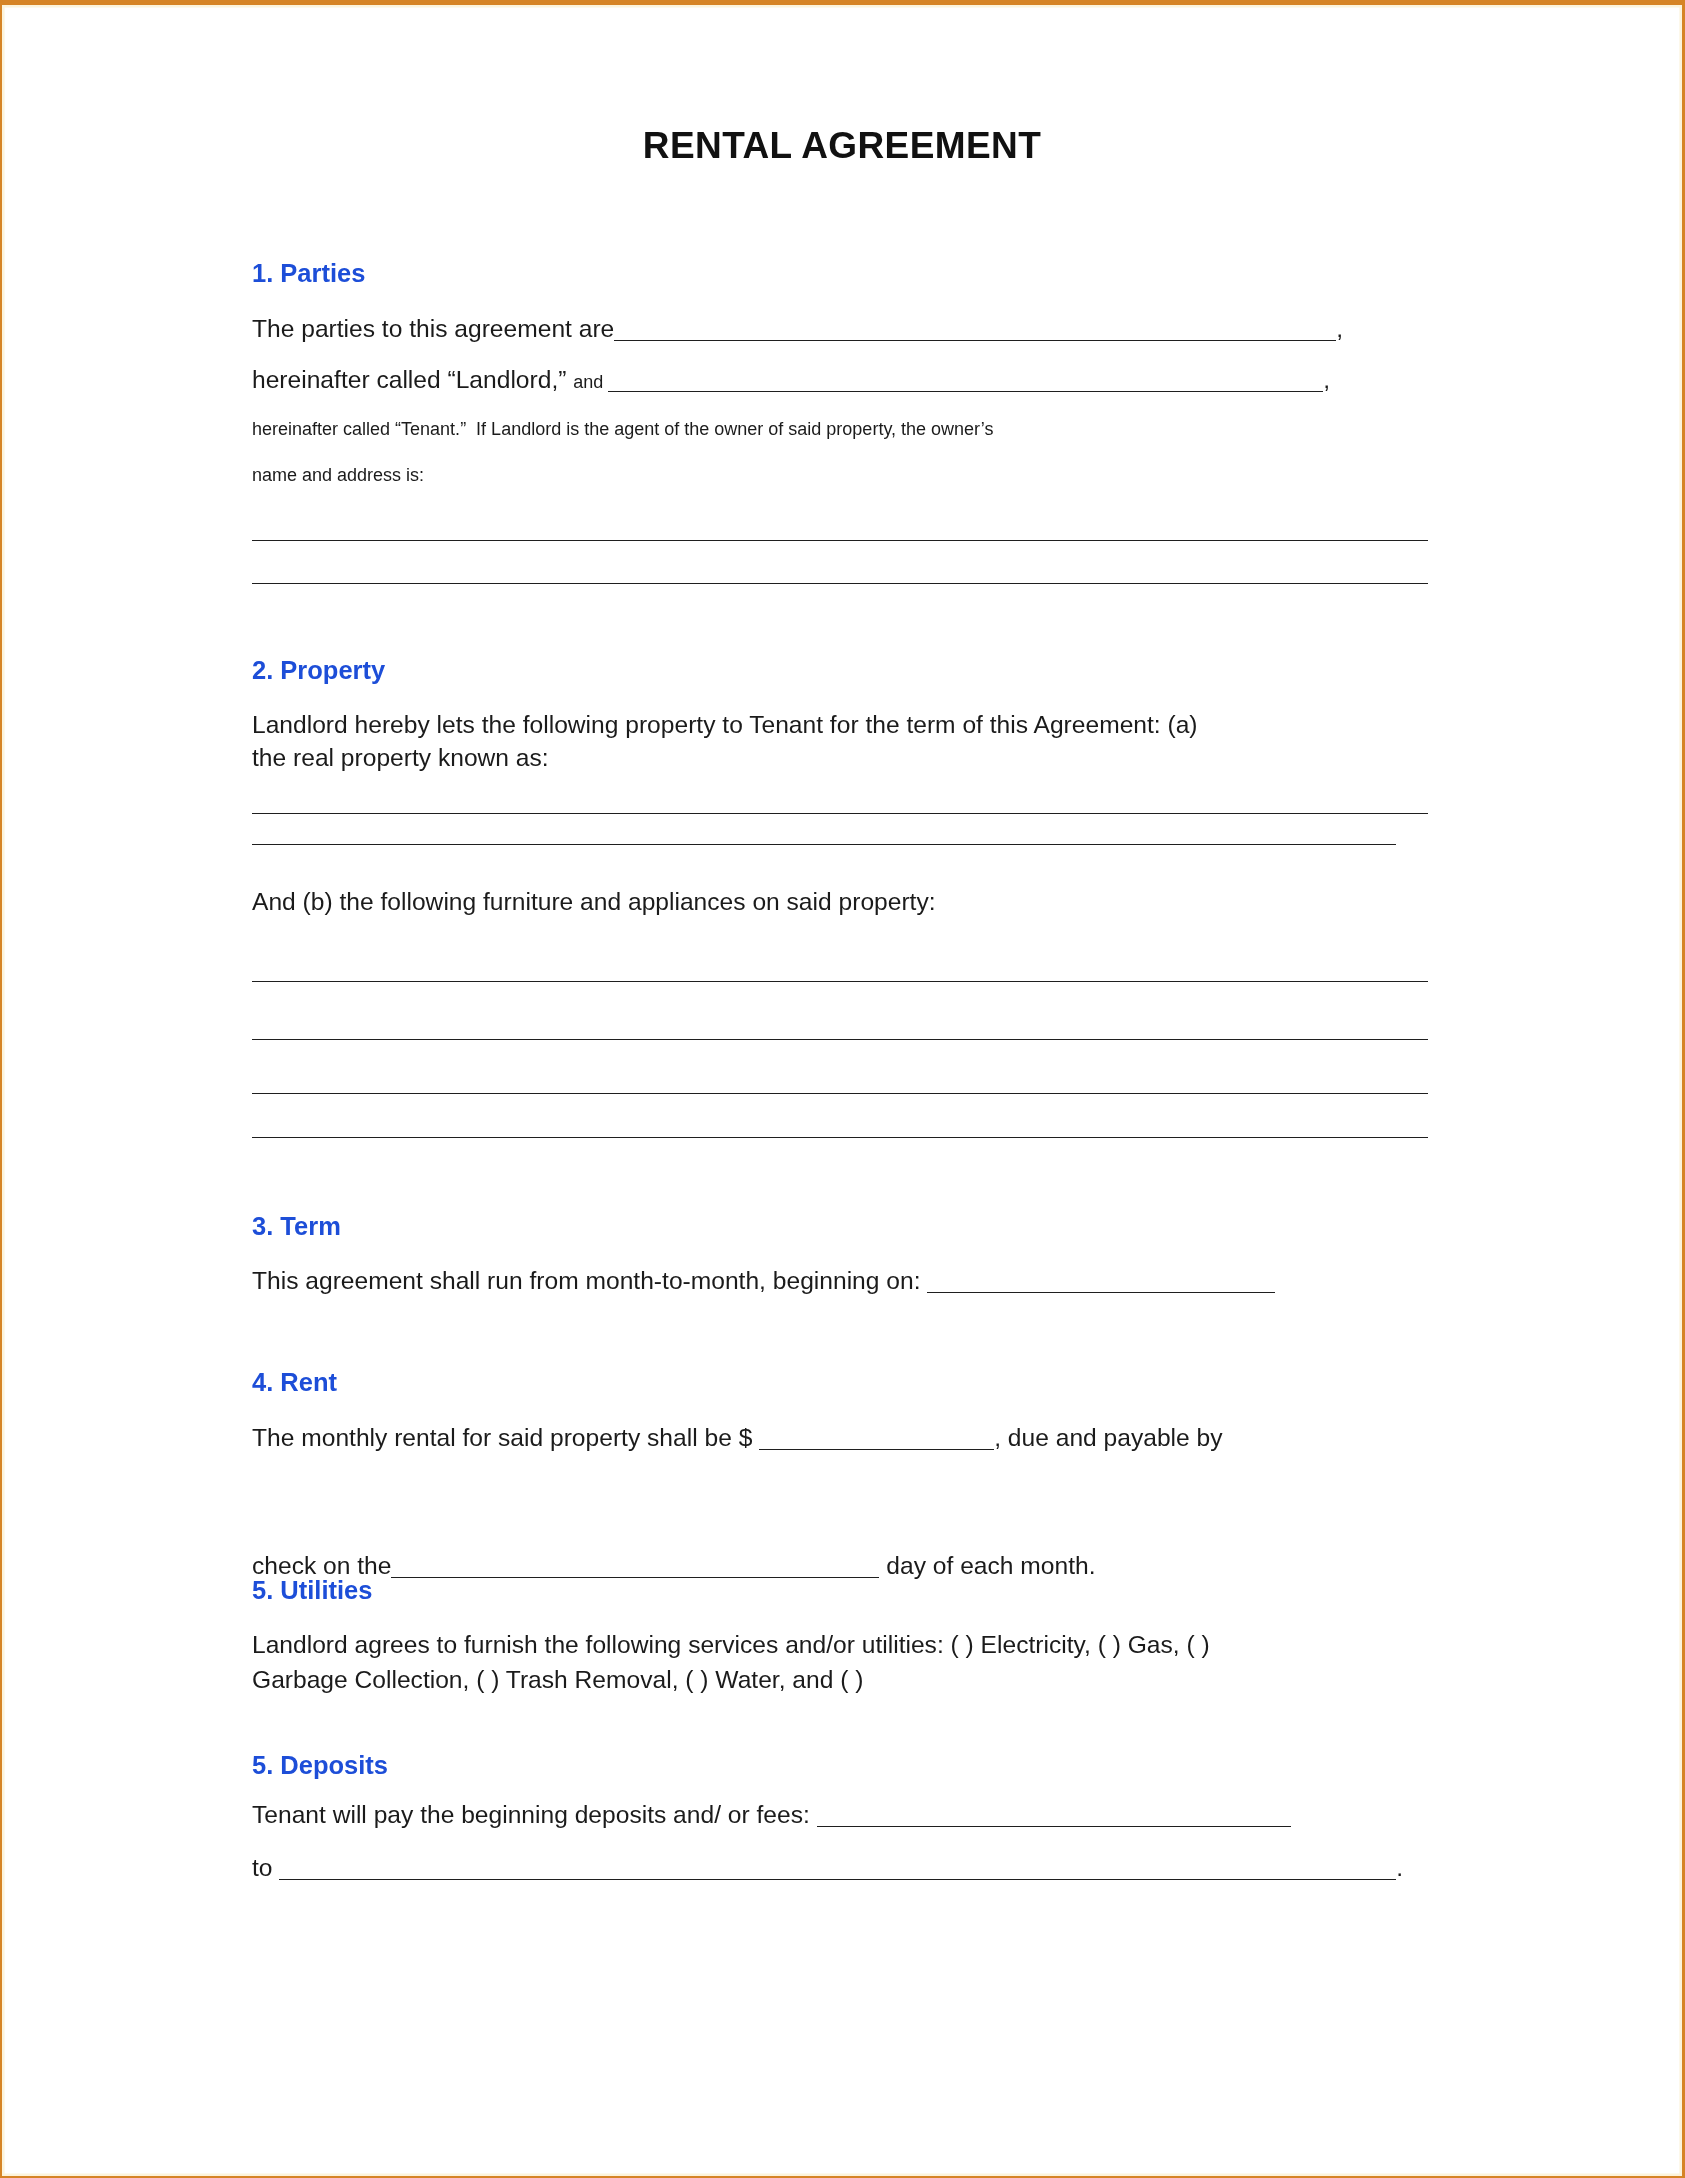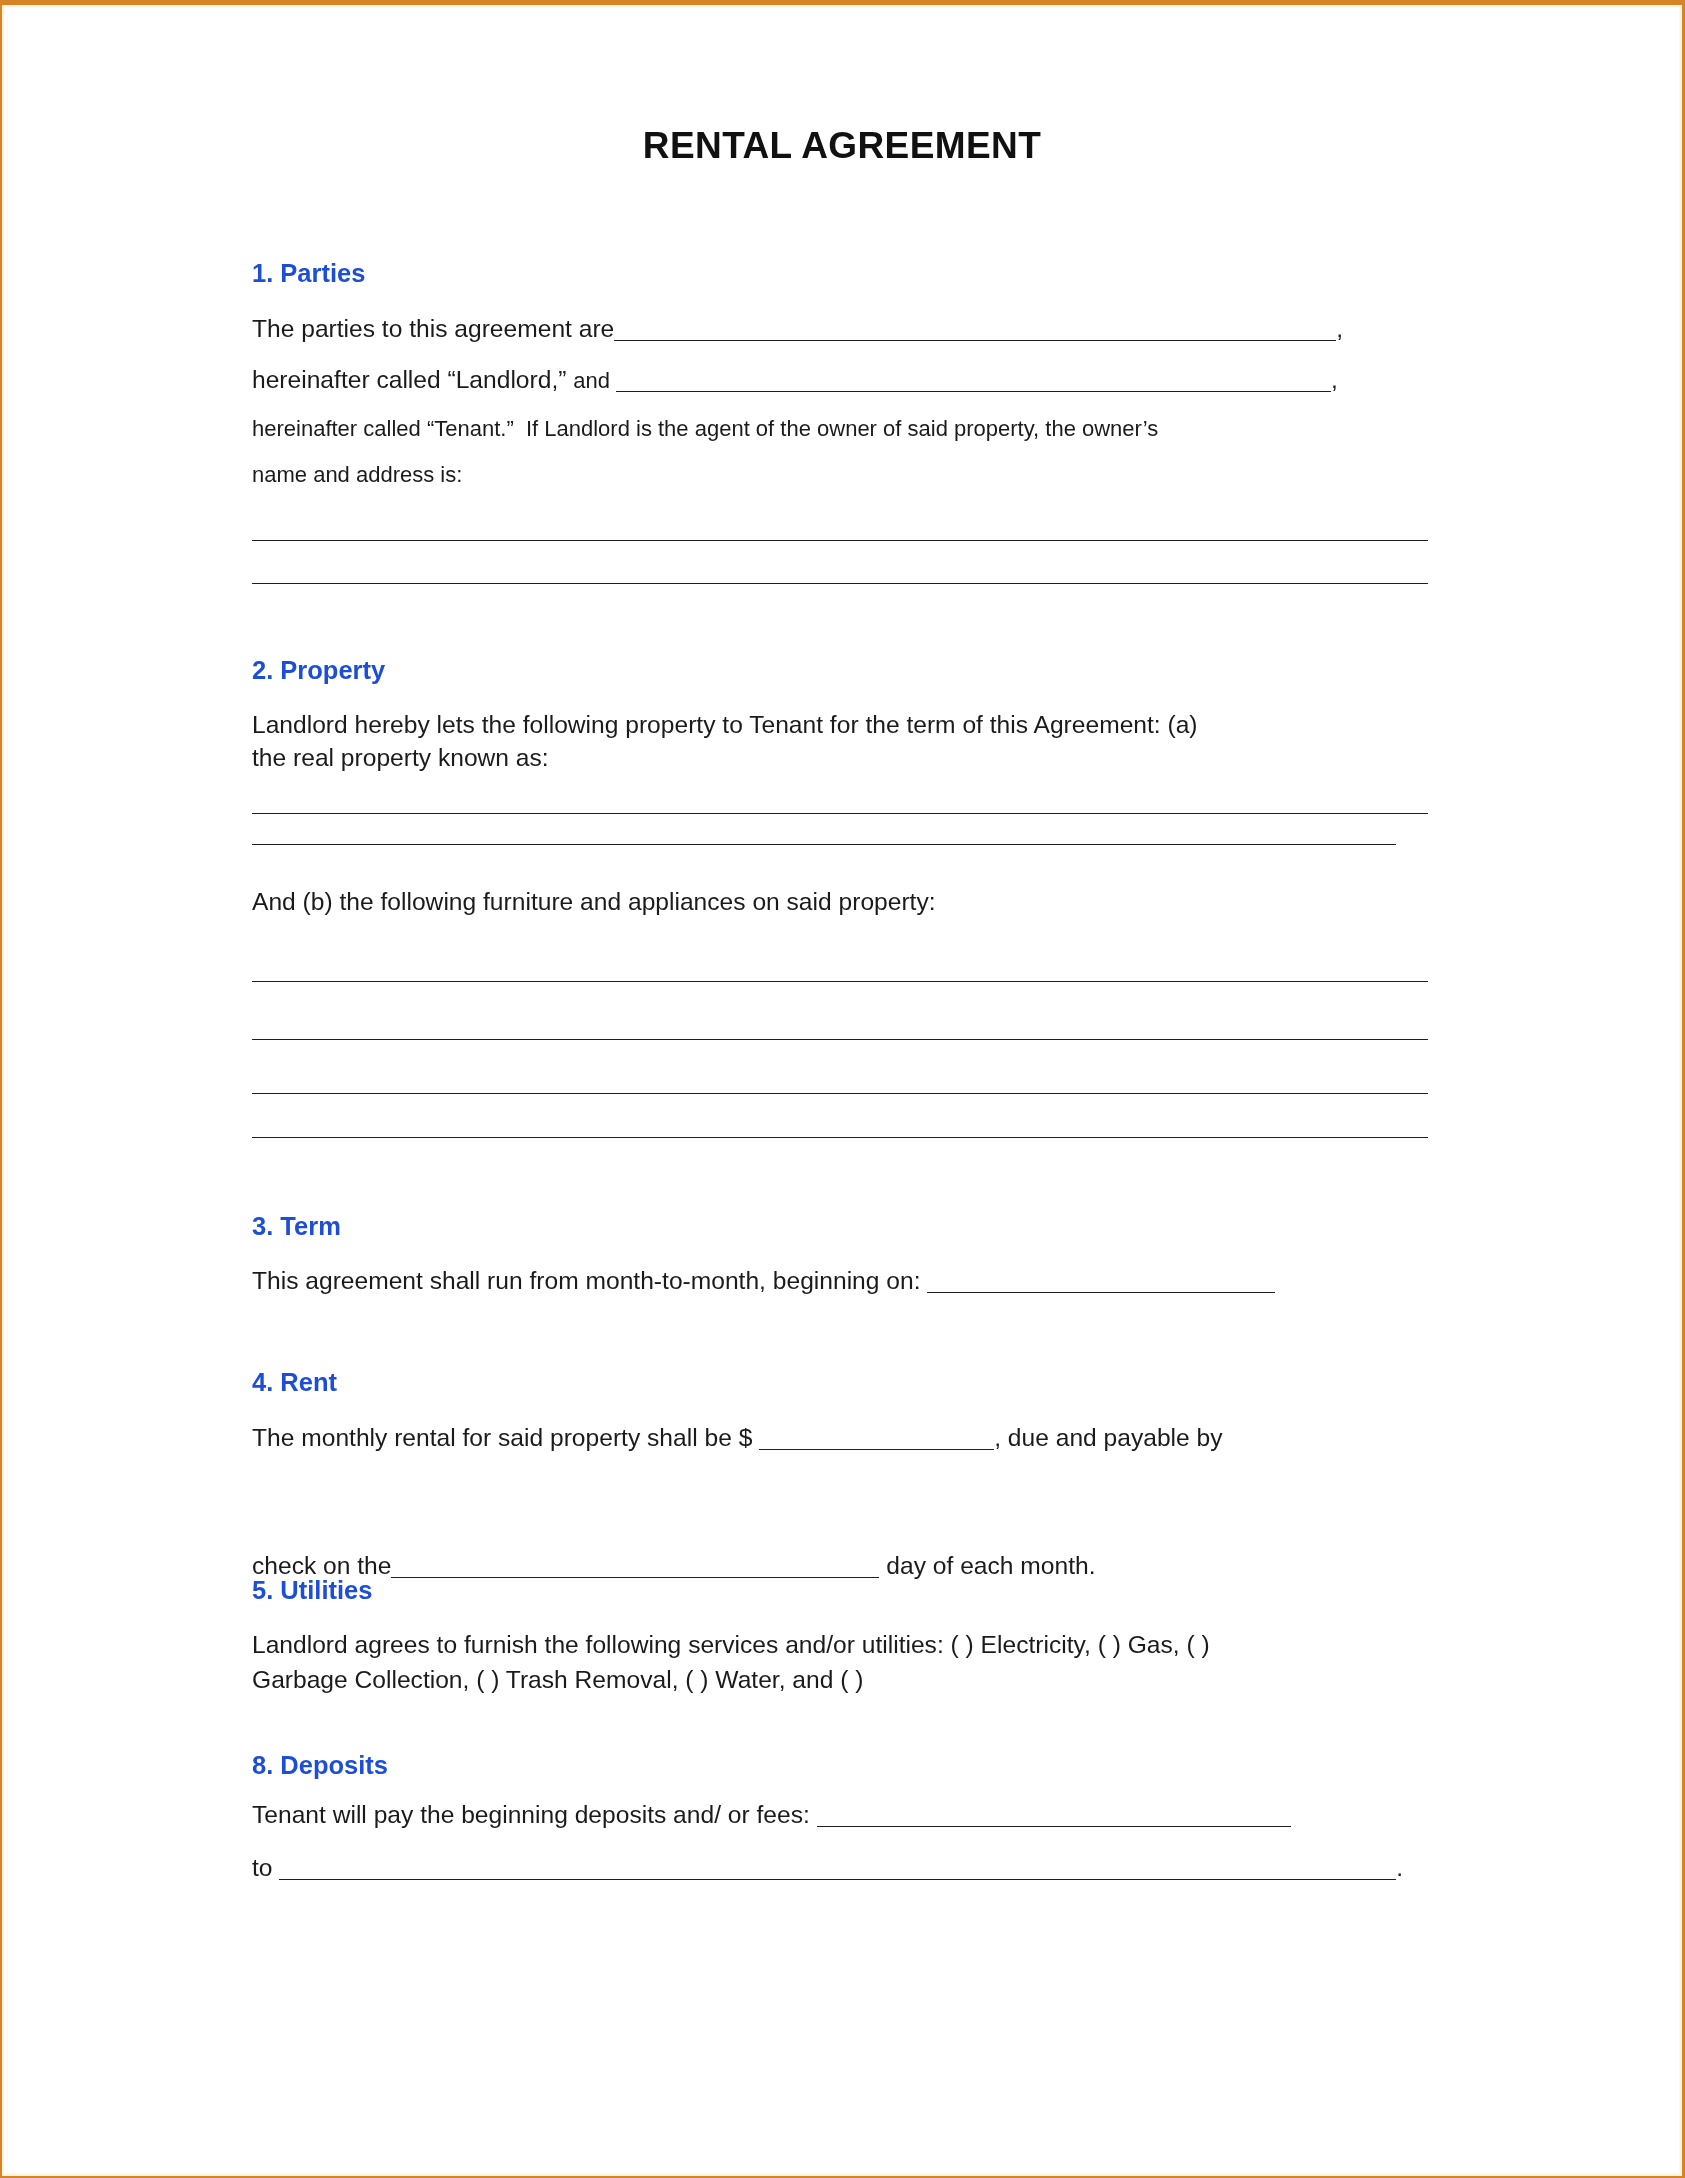--- a/index.html
+++ b/index.html
@@ -41,21 +41,21 @@
     font-size: 24.6px;
     line-height: 30px;
     white-space: pre;
   }
   .t span { white-space: pre; }
   .h {
     font-weight: bold;
     font-size: 25.5px;
     color: #1d4ed8;
   }
-  .small { font-size: 22px; }
+  .small { font-size: 18px; }
   .blank {
     display: inline-block;
     height: 1em;
     border-bottom: 1.8px solid #1f1f1f;
     margin-bottom: -4.4px;
   }
   .rule {
     position: absolute;
     left: 250px;
     height: 0;
@@ -104,20 +104,20 @@
 
   <div class="t" style="top:1418px"><span>The monthly rental for said property shall be $ </span><span class="blank" style="width:235px"></span><span>, due and payable by</span></div>
 
   <div class="t" style="top:1546px"><span>check on the</span><span class="blank" style="width:488px"></span><span> day of each month.</span></div>
 
   <div class="t h" style="top:1570px">5. Utilities</div>
 
   <div class="t" style="top:1625px">Landlord agrees to furnish the following services and/or utilities: ( ) Electricity, ( ) Gas, ( )</div>
   <div class="t" style="top:1660px">Garbage Collection, ( ) Trash Removal, ( ) Water, and ( )</div>
 
-  <div class="t h" style="top:1745px">8. Deposits</div>
+  <div class="t h" style="top:1745px">5. Deposits</div>
 
   <div class="t" style="top:1795px"><span>Tenant will pay the beginning deposits and/ or fees: </span><span class="blank" style="width:474px"></span></div>
 
   <div class="t" style="top:1848px"><span>to </span><span class="blank" style="width:1117px"></span><span>.</span></div>
 
 </div>
 
 
 </body></html>

